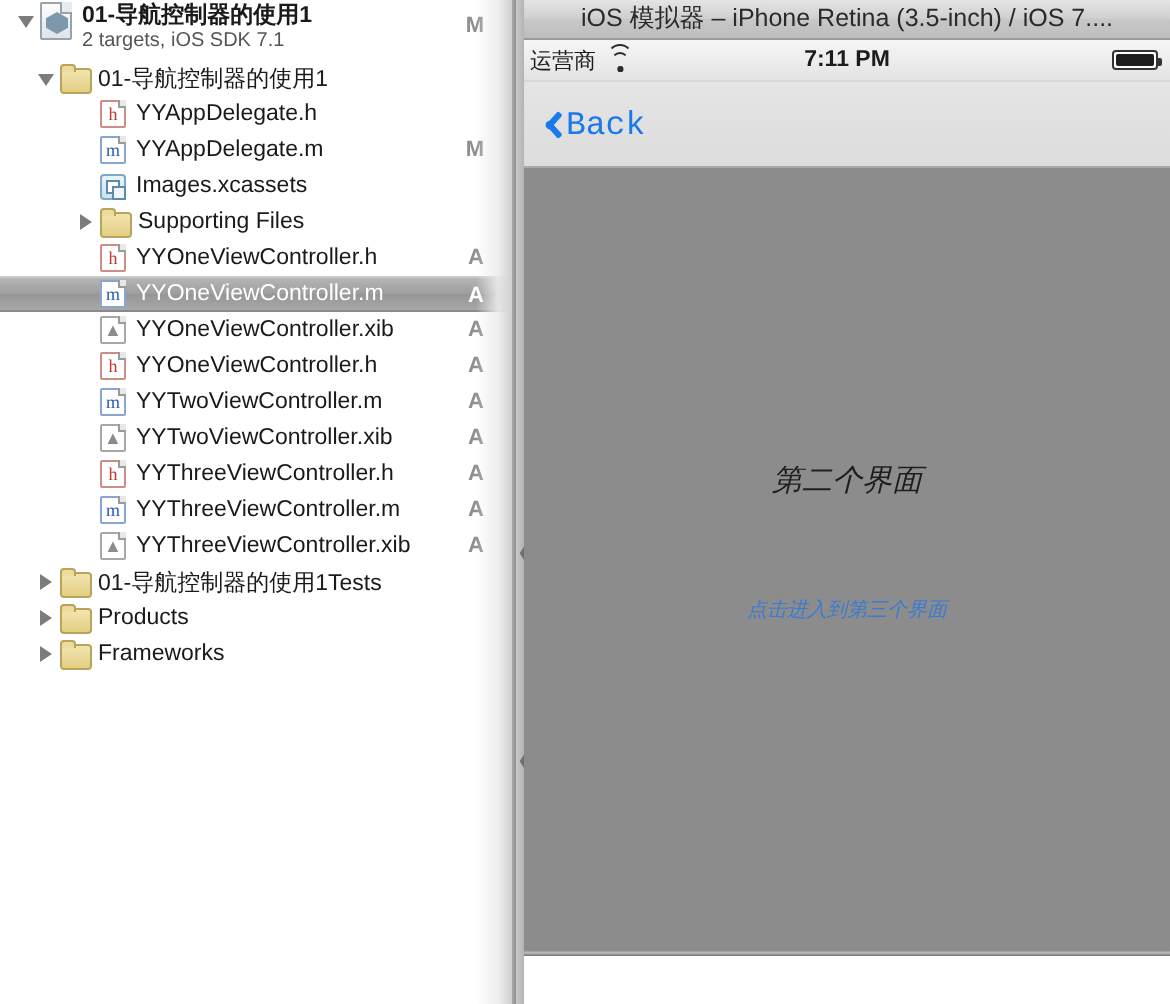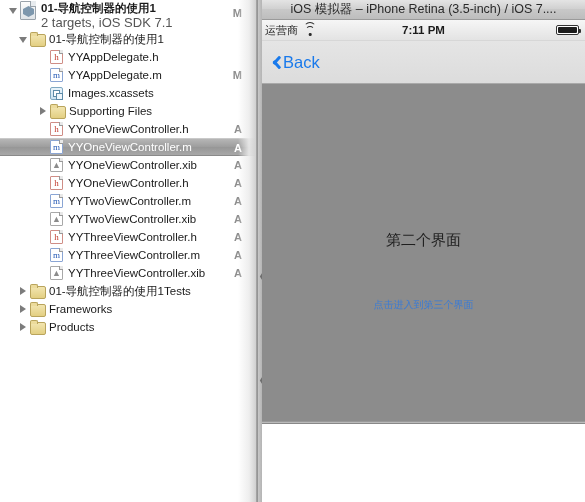--- a/index.html
+++ b/index.html
@@ -120,21 +120,21 @@
     background:#7d97ad;
     clip-path: polygon(50% 0%, 100% 28%, 100% 72%, 50% 100%, 0% 72%, 0% 28%);
   }
   .ic-proj::after{
     content:""; position:absolute; right:-1px; top:-1px; width:5px;height:5px;
     background:#e8ecef; border-left:1px solid #9aa3ab; border-bottom:1px solid #9aa3ab;
   }
 
   .label { overflow: hidden; text-overflow: ellipsis; }
   .label.bold { font-weight: bold; font-size: 11.5px; }
-  .sub { font-size: 13px; color: #555; margin-top: 0px; }
+  .sub { font-size: 10px; color: #555; margin-top: 0px; }
   .proj-text { display:flex; flex-direction:column; justify-content:center; line-height:1.25; }
 
   .status {
     position: absolute; right: 16px; top: 0; height: 18px; line-height: 18px;
     font-size: 11px; color: #8e8e8e; font-weight: bold;
   }
   .row.project .status { top: 4px; }
 
   
   #nav-edge {
@@ -151,21 +151,21 @@
     background: linear-gradient(to right,#c9c9c9,#b4b4b4);
   }
   .grip {
     position: absolute; left: 258px; width: 5px; height: 16px;
     background: transparent; color: #6f6f6f; font-size: 13px; line-height: 16px;
     text-align: center;
   }
 
   
   #simulator {
-    position: absolute; left: 262px; top: 0; width: 323px; height: 424px;
+    position: absolute; left: 262px; top: 0; width: 323px; height: 478px;
     background: #8c8c8c;
     overflow: hidden;
   }
   #sim-titlebar {
     height: 20px; width: 100%;
     background: linear-gradient(to bottom,#e4e4e4 0%,#d0d0d0 48%,#c8c8c8 50%,#bdbdbd 100%);
     border-bottom: 1px solid #9a9a9a;
     display: flex; align-items: center; justify-content: center;
   }
   #sim-title {
@@ -205,35 +205,36 @@
   #battery .cap { position:absolute; right:-3px; top:3px; width:2px; height:4px; background:#333; border-radius:0 1px 1px 0; }
 
   #sim-navbar {
     height: 43px; width: 100%;
     background: linear-gradient(to bottom,#e5e5e5,#dcdcdc);
     border-bottom: 1px solid #a9a9a9;
     display: flex; align-items: center;
     position: relative;
   }
   #back-button {
-    display: flex; align-items: flex-end; margin-left: 6px; cursor: pointer;
+    display: flex; align-items: flex-end; margin-left: 6px; cursor: pointer; font-family: Liberation Mono, monospace;
   }
   #back-chevron {
     width: 11px; height: 19px; position: relative; margin-right: 4px;
   }
   #back-chevron::before, #back-chevron::after {
     content: ""; position: absolute; left: 4px; width: 3px; background: #1a7aeb; border-radius: 1px;
   }
   #back-chevron::before { top: 1px; height: 10px; transform: rotate(42deg); transform-origin: bottom center; }
   #back-chevron::after  { bottom: 1px; height: 10px; transform: rotate(-42deg); transform-origin: top center; }
   #back-label { color: #1a7aeb; font-size: 16.5px; }
 
   #sim-content {
     position: absolute; left: 0; top: 85px; right: 0; bottom: 0;
     background: #8c8c8c;
+    font-style: italic;
   }
   #screen-title {
     position: absolute; left: 0; right: 0; top: 146px;
     text-align: center; font-size: 15px; color: #1e1e1e;
   }
   #screen-link {
     position: absolute; left: 0; right: 0; top: 213px;
     text-align: center; font-size: 10px; color: #3b7bd4; cursor: pointer;
   }
   #sim-bottom-strip {
@@ -362,28 +363,28 @@
             <span class="indent" style="width:10px"></span>
             <span class="tri closed"></span>
             <span class="ic ic-folder"></span>
             <span class="label">01-导航控制器的使用1Tests</span>
             <span class="status"></span>
           </div>
           <div class="row">
             <span class="indent" style="width:10px"></span>
             <span class="tri closed"></span>
             <span class="ic ic-folder"></span>
-            <span class="label">Frameworks</span>
+            <span class="label">Products</span>
             <span class="status"></span>
           </div>
           <div class="row">
             <span class="indent" style="width:10px"></span>
             <span class="tri closed"></span>
             <span class="ic ic-folder"></span>
-            <span class="label">Products</span>
+            <span class="label">Frameworks</span>
             <span class="status"></span>
           </div>
         </div>
     </div>
 
     <div id="nav-edge"></div>
     <div id="nav-divider"></div>
   </div>
 
   <div id="splitter"></div>

